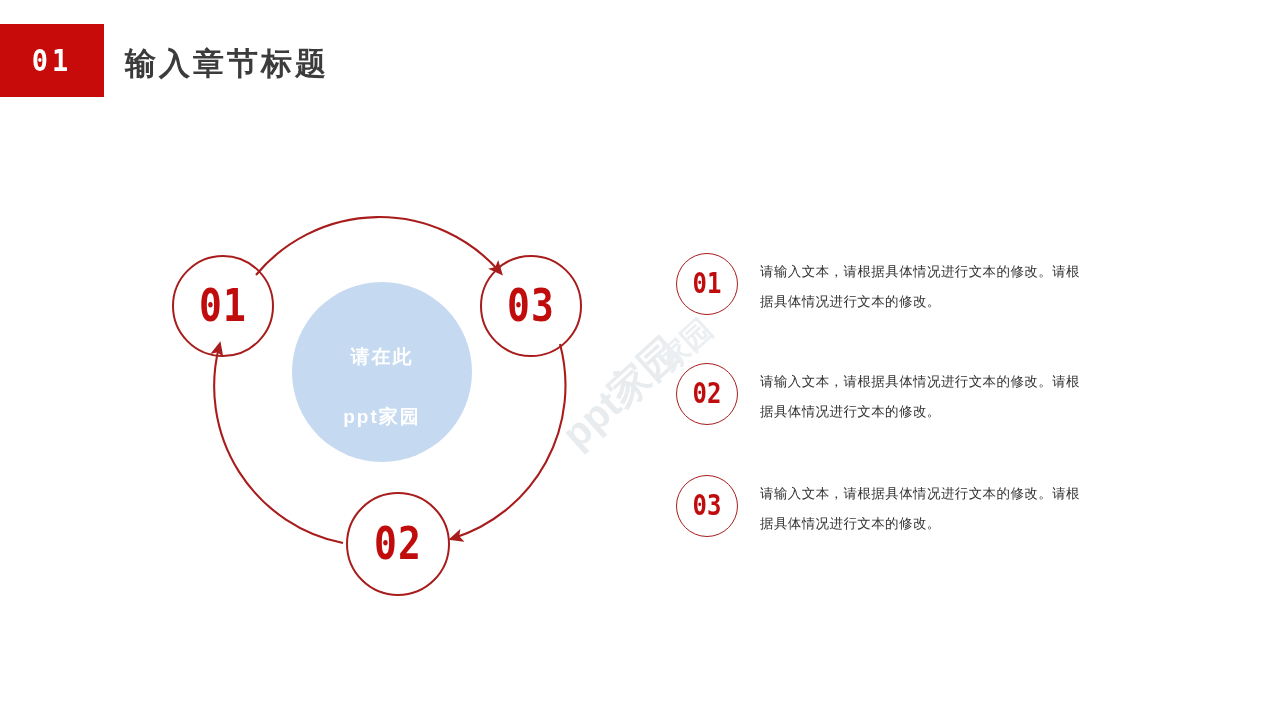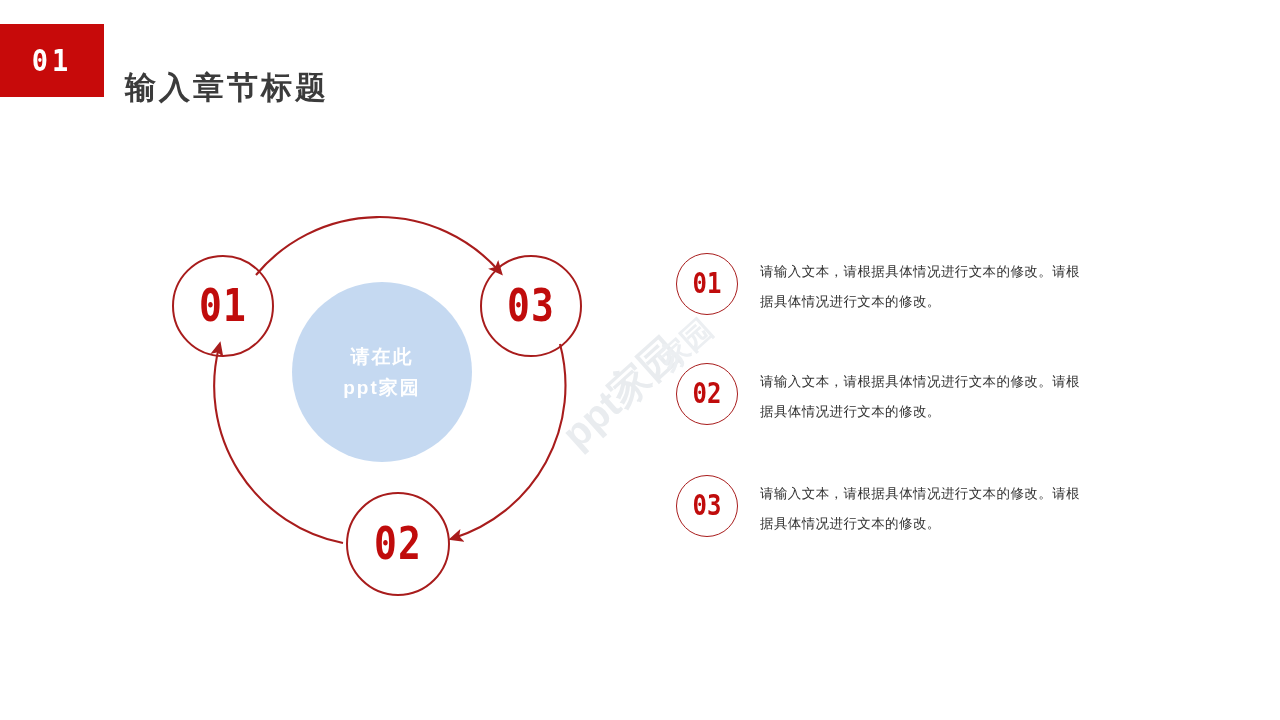--- a/index.html
+++ b/index.html
@@ -47,21 +47,20 @@
   #page-title {
     position: absolute;
     left: 125px;
     top: 42px;
     font-size: 31px;
     font-weight: bold;
     color: #3b3b3b;
     letter-spacing: 3px;
     line-height: 44px;
     white-space: nowrap;
-    margin-top: 24px;
   }
 
   
   #watermark {
     position: absolute;
     left: 540px;
     top: 300px;
     width: 200px;
     height: 140px;
     pointer-events: none;
@@ -142,20 +141,21 @@
     flex-direction: column;
     align-items: center;
     justify-content: center;
   }
   .center-line {
     color: #ffffff;
     font-size: 19px;
     font-weight: bold;
     letter-spacing: 2px;
     line-height: 31px;
+    margin-top: 29px;
   }
 
   
   #info-list {
     position: absolute;
     left: 676px;
     top: 250px;
     width: 420px;
     height: 320px;
   }

